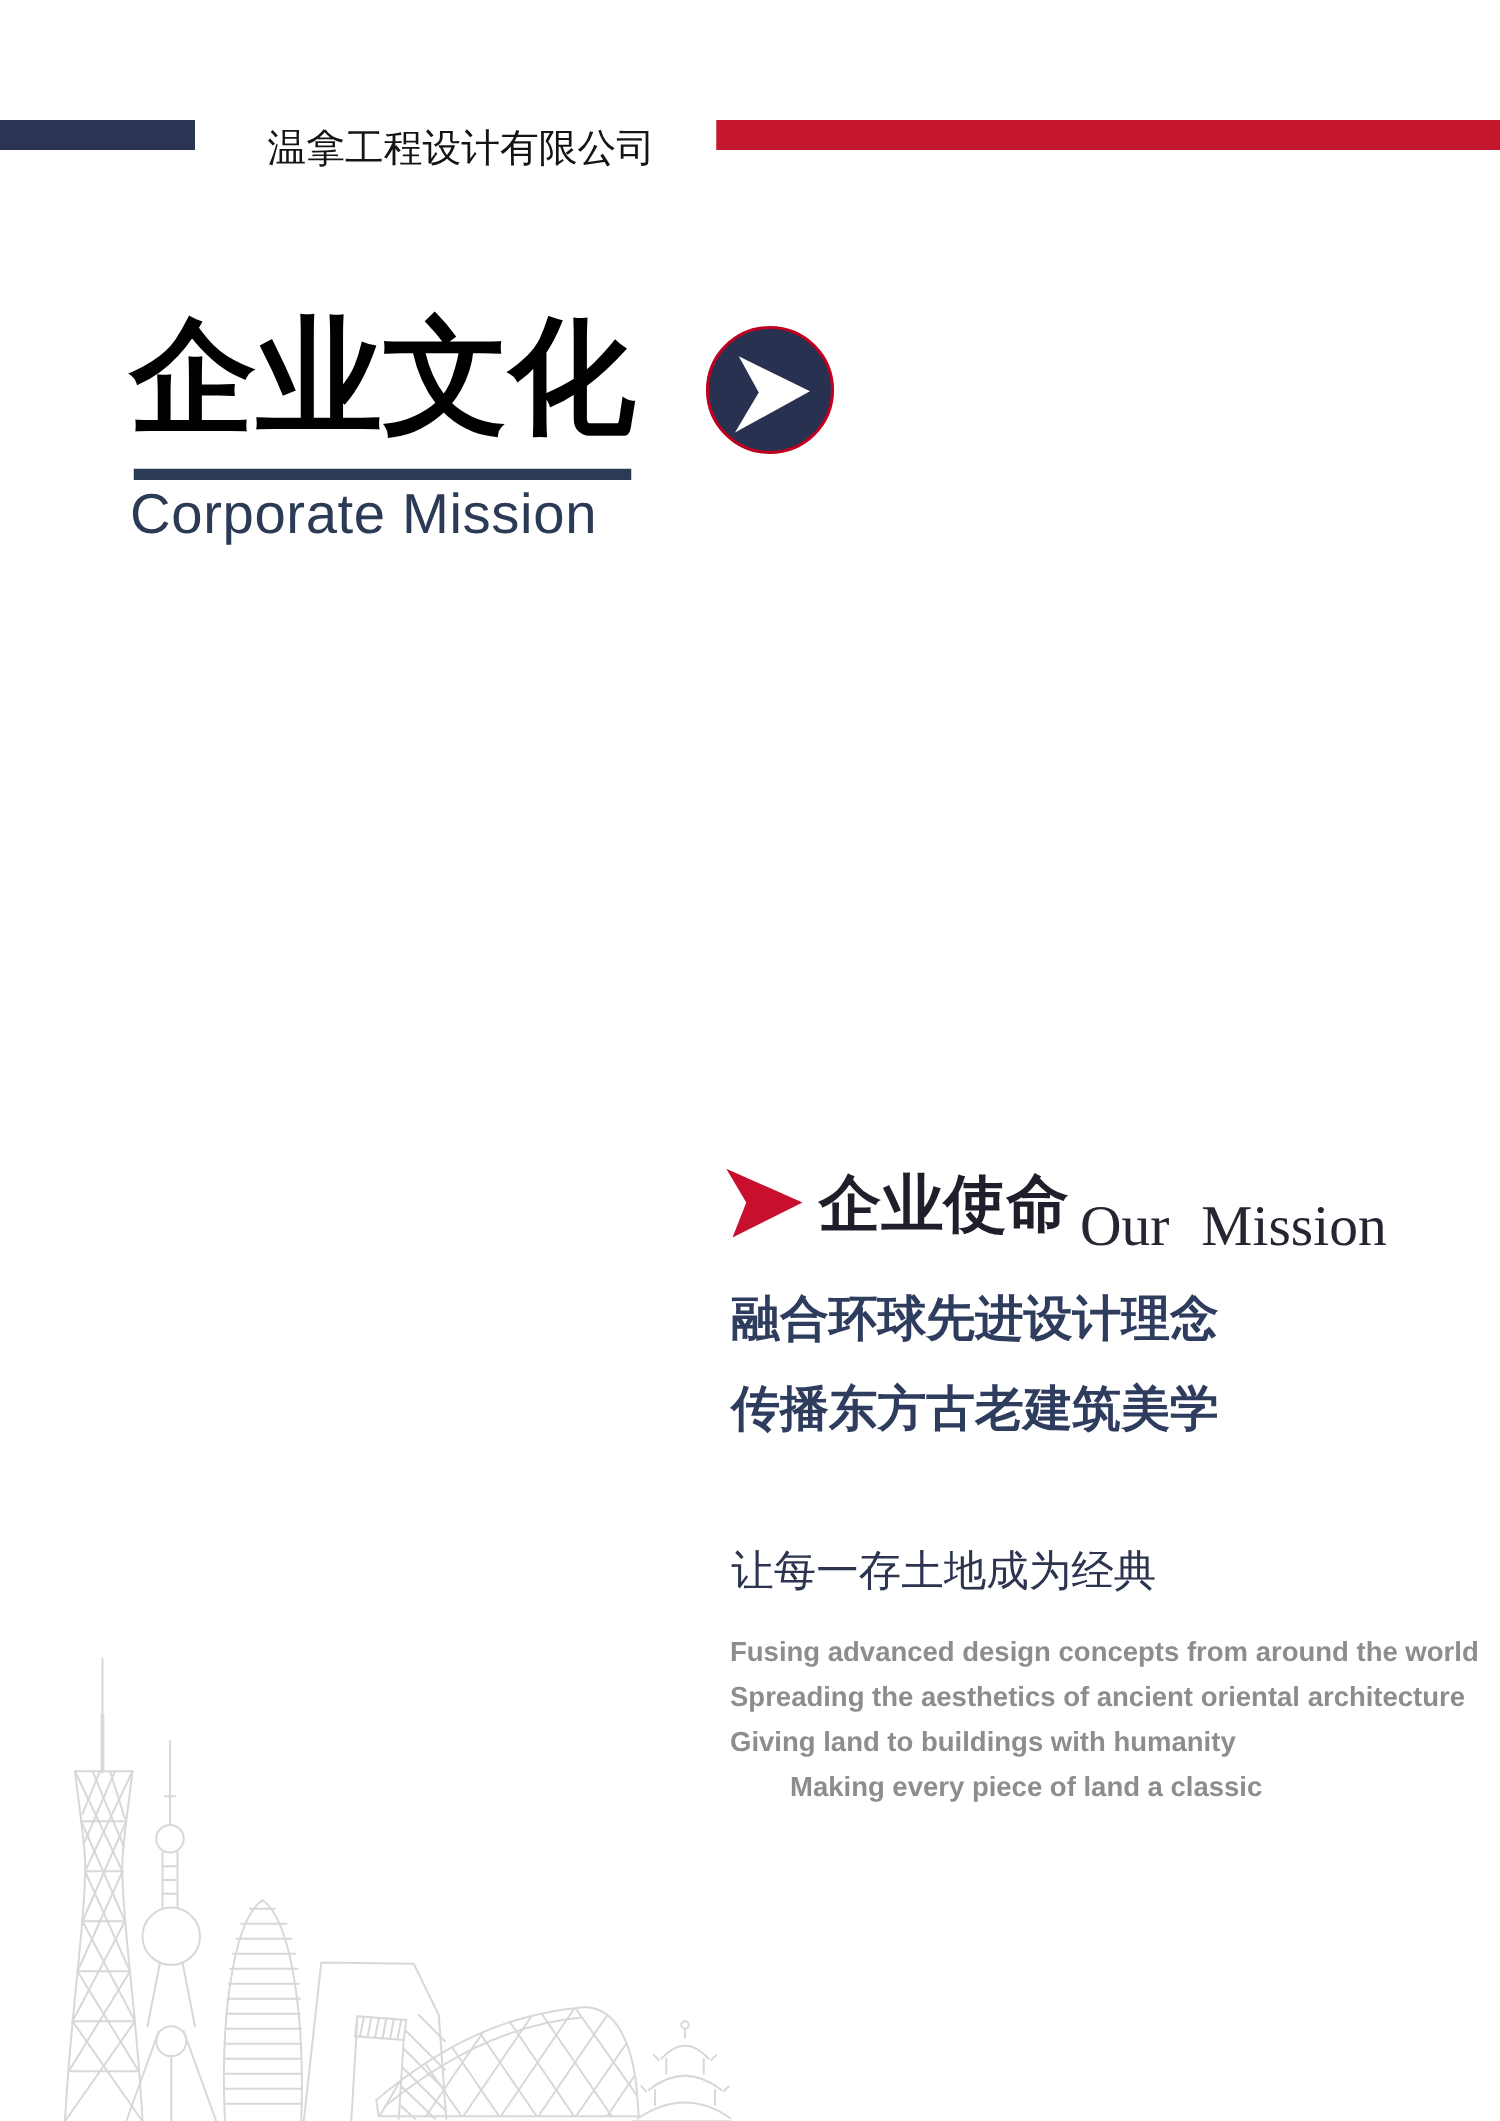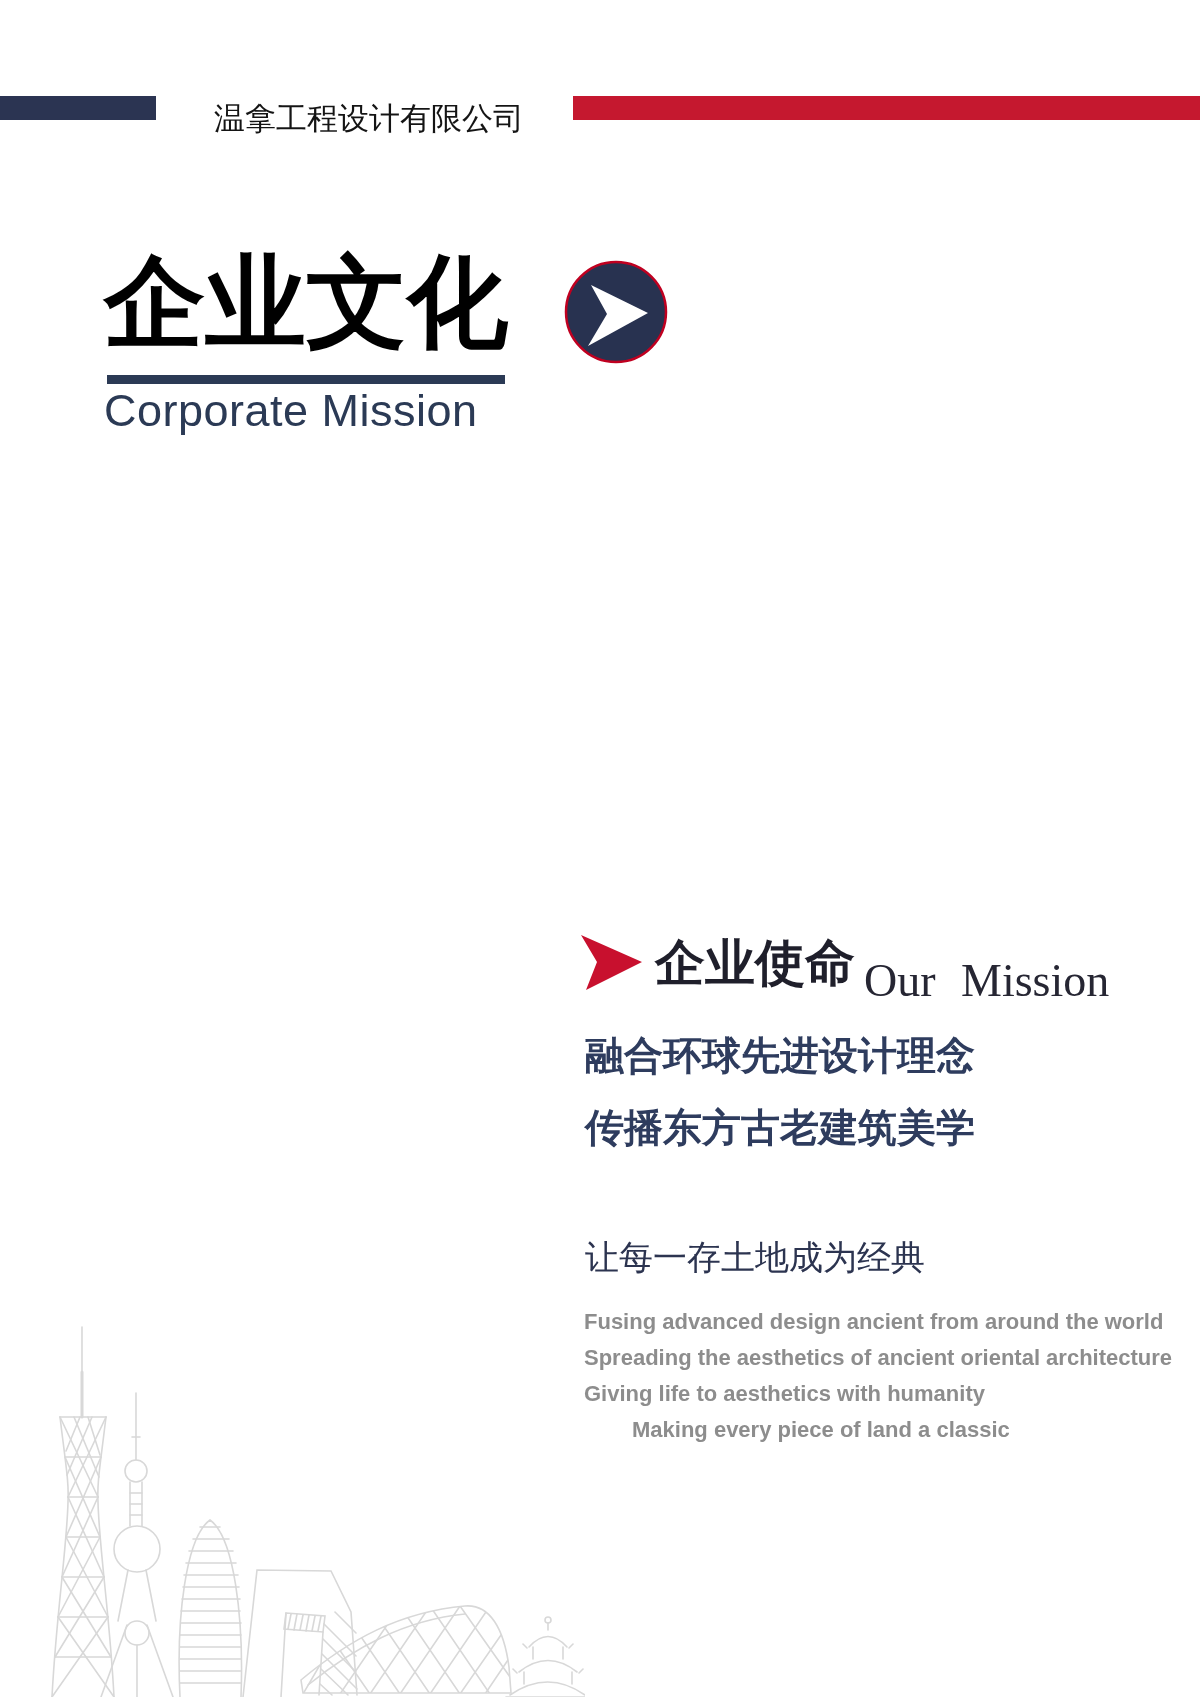--- a/index.html
+++ b/index.html
@@ -65,23 +65,23 @@
     </svg>
   </div>
   <div class="abs section-title-cn">企业使命</div>
   <div class="abs section-title-en">Our Mission</div>
 
   <div class="abs hl-line hl-1">融合环球先进设计理念</div>
   <div class="abs hl-line hl-2">传播东方古老建筑美学</div>
 
   <div class="abs body-line bl-2">让每一存土地成为经典</div>
 
-  <div class="abs en-line en-1">Fusing advanced design ancient from around the world</div>
+  <div class="abs en-line en-1">Fusing advanced design concepts from around the world</div>
   <div class="abs en-line en-2">Spreading the aesthetics of ancient oriental architecture</div>
-  <div class="abs en-line en-3">Giving life to aesthetics with humanity</div>
+  <div class="abs en-line en-3">Giving land to buildings with humanity</div>
   <div class="abs en-line en-4">Making every piece of land a classic</div>
 
   <div class="abs skyline">
     <svg width="545" height="380" viewBox="0 0 545 380" fill="none" stroke="#D8D8D8" stroke-width="1.6" stroke-linecap="round">
 
       <g>
         <line x1="42" y1="10" x2="42" y2="100"></line>
         <line x1="42" y1="55" x2="42" y2="100" stroke-width="3"></line>
         <path d="M20,100 C26,150 29,165 28,185 C27,230 16,300 12,380"></path>
         <path d="M66,100 C60,150 57,165 58,185 C59,230 70,300 74,380"></path>

